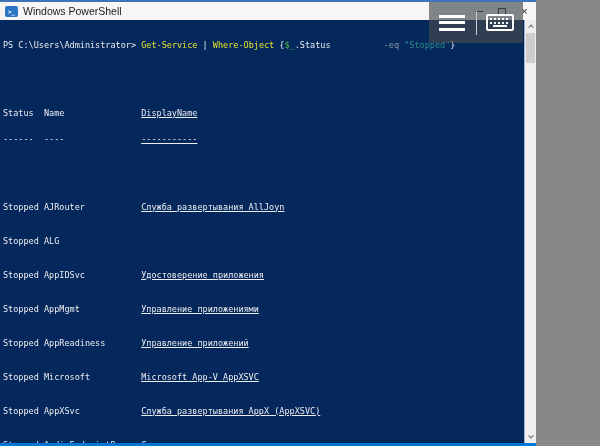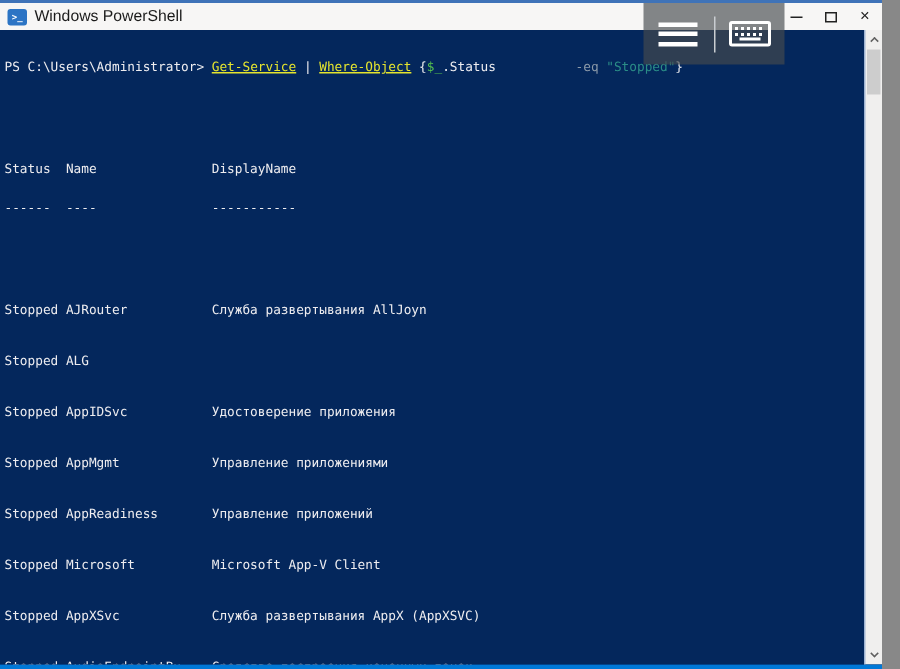--- a/index.html
+++ b/index.html
@@ -1,18 +1,18 @@
 <!DOCTYPE html>
 <html><head>
 <meta charset="utf-8">
 <style>
   html,body{margin:0;padding:0;background:#888;}
   *{box-sizing:border-box;}
   .window{
-    position:relative;width:588px;height:446px;
+    position:relative;width:536px;height:446px;
     background:#04275c;
     border-top:2px solid #3f73b8;
     border-bottom:3px solid #0078d7;
     overflow:hidden;
     font-family:"DejaVu Sans Mono",monospace;
   }
   
   .titlebar{
     position:absolute;left:0;top:0;right:0;height:18px;
     background:#f7f6f5;display:flex;align-items:center;
@@ -35,22 +35,22 @@
     position:absolute;left:0;top:18px;right:12px;bottom:0;
     background:#04275c;color:#eeedf0;
     font:8.5px/8.5px "DejaVu Sans Mono",monospace;
     padding:4px 0 0 3px;white-space:pre;overflow:hidden;
   }
   .line{white-space:pre;height:8.5px;}
   .blank{height:8.5px;}
   .row{display:flex;height:8.5px;}
   .c-status{width:8ch;flex:none;white-space:pre;}
   .c-name{width:19ch;flex:none;white-space:pre;}
-  .c-display{flex:none;white-space:pre;}
-  .t-cmd{color:#e5e52e;text-decoration:underline;}
+  .c-display{flex:none;white-space:pre;text-decoration:underline;}
+  .t-cmd{color:#e5e52e;}
   .t-var{color:#55c14e;}
   .t-op{color:#8c9aa9;margin-left:48px;}
   .t-str{color:#2b8d87;}
   
   .scrollbar{
     position:absolute;top:18px;right:0;bottom:0;width:12px;
     background:#f0efee;border-left:1px solid #9fb4d2;
   }
   .sb-btn{position:absolute;left:0;right:0;height:12px;display:flex;align-items:center;justify-content:center;}
   .sb-up{top:0;}
@@ -142,21 +142,21 @@
       
         <div class="row">
           <span class="c-status">Stopped</span>
           <span class="c-name">AppReadiness</span>
           <span class="c-display">Управление приложений</span>
         </div>
       
         <div class="row">
           <span class="c-status">Stopped</span>
           <span class="c-name">Microsoft</span>
-          <span class="c-display">Microsoft App-V Client</span>
+          <span class="c-display">Microsoft App-V AppXSVC</span>
         </div>
       
         <div class="row">
           <span class="c-status">Stopped</span>
           <span class="c-name">AppXSvc</span>
           <span class="c-display">Служба развертывания AppX (AppXSVC)</span>
         </div>
       
         <div class="row">
           <span class="c-status">Stopped</span>

